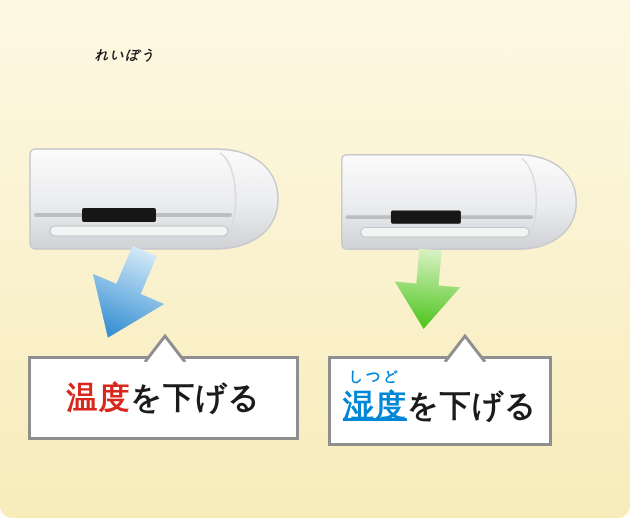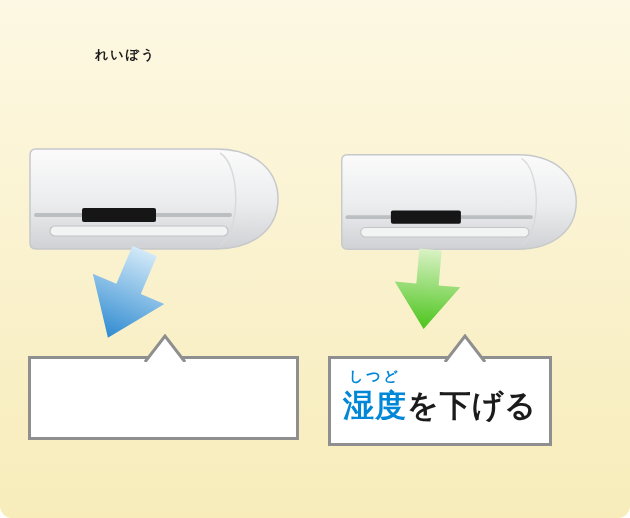--- a/index.html
+++ b/index.html
@@ -23,21 +23,21 @@
     width:630px;height:518px;
     background:linear-gradient(180deg,var(--bg-top) 0%,var(--bg-bottom) 100%);
     border-radius:0 0 12px 12px;
     overflow:hidden;
   }
   
   .heading{
     position:absolute;
     color:#1b1b1b;
   }
-  .heading-left{left:92px;top:46px;}
+  .heading-left{left:92px;top:46px;font-style:italic;}
   .heading-right{left:367px;top:64px;}
   .furigana{
     display:block;
     font-size:13px;
     font-weight:700;
     letter-spacing:2px;
     margin-left:3px;
     line-height:17px;
     color:#1b1b1b;
   }
@@ -75,21 +75,21 @@
     width:44px;height:28px;
   }
   .bubble-text{
     font-size:31px;
     font-weight:800;
     color:#1b1b1b;
     letter-spacing:1px;
     white-space:nowrap;
   }
   .hl-left{color:var(--hl-left);}
-  .hl-right{color:var(--hl-right);}
+  .hl-right{color:var(--hl-right);text-decoration:underline;}
   .ruby{position:relative;display:inline-block;}
   .ruby .rt{
     position:absolute;
     left:50%;top:-16px;
     transform:translateX(-50%);
     font-size:14px;
     font-weight:700;
     letter-spacing:3px;
     line-height:14px;
     color:var(--hl-right);
@@ -147,20 +147,21 @@
 
   <svg class="arrow arrow-right" viewBox="0 0 100 116">
     <path d="M34,0 L66,0 L66,50 L97,50 L50,114 L3,50 L34,50 Z" fill="url(#arrowGradR)"></path>
   </svg>
 
   <div class="bubble bubble-left">
     <svg class="bubble-pointer" viewBox="0 0 44 28">
       <path d="M2,28 L22,2 L42,28 Z" fill="#ffffff"></path>
       <path d="M2,28 L22,2 L42,28" fill="none" stroke="#8f8f8f" stroke-width="3"></path>
     </svg>
+    <p class="bubble-text"><span class="hl-left">温度</span><span>を下げる</span></p>
   </div>
 
   <div class="bubble bubble-right">
     <svg class="bubble-pointer" viewBox="0 0 44 28">
       <path d="M2,28 L22,2 L42,28 Z" fill="#ffffff"></path>
       <path d="M2,28 L22,2 L42,28" fill="none" stroke="#8f8f8f" stroke-width="3"></path>
     </svg>
     <p class="bubble-text"><span class="ruby"><span class="rt">しつど</span><span class="hl-right">湿度</span></span><span>を下げる</span></p>
   </div>
 

